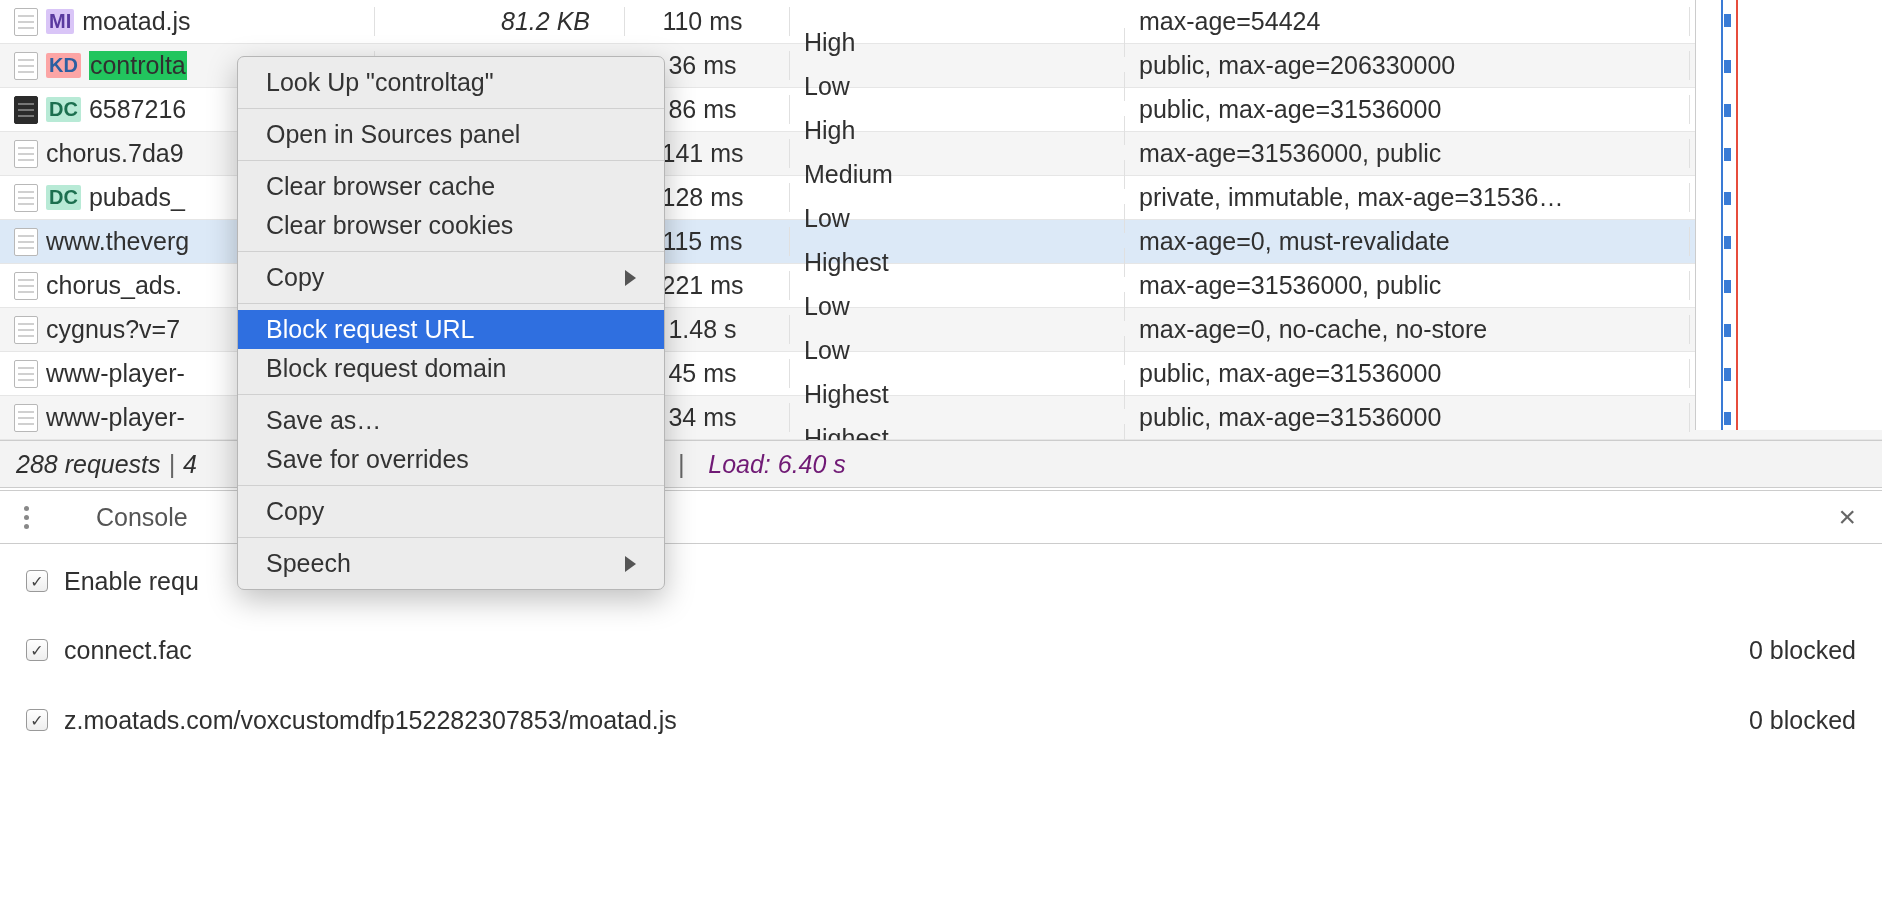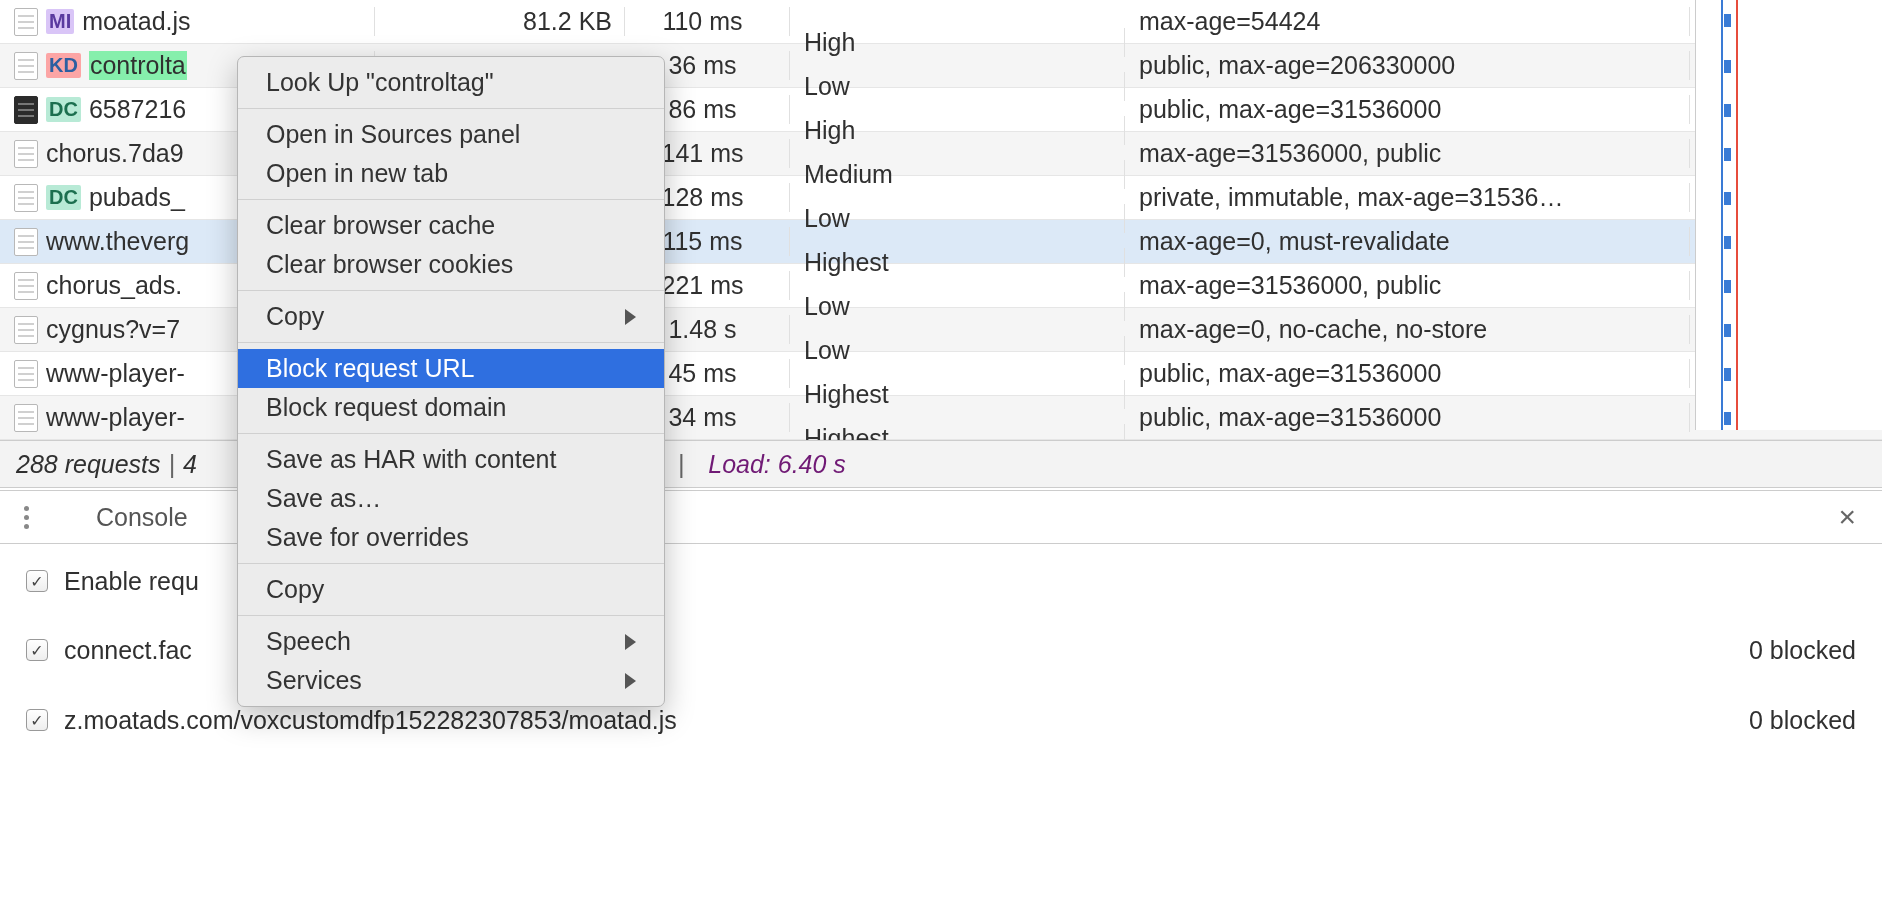--- a/index.html
+++ b/index.html
@@ -20,39 +20,39 @@
   .row {
     display: flex;
     height: 44px;
     align-items: center;
     border-bottom: 1px solid #e6e6e6;
   }
   .row.odd { background: #f5f5f5; }
   .row.even { background: #fff; }
   .row.selected { background: #dce9f7; }
   .col-name { width: 375px; display:flex; align-items:center; padding-left:14px; overflow:hidden; white-space:nowrap; border-right:1px solid #e0e0e0;}
-  .col-size { width: 250px; text-align:right; padding-right:12px; border-right:1px solid #e0e0e0;}
+  .col-size { width: 250px; text-align:right; padding-right:34px; border-right:1px solid #e0e0e0;font-style:italic;}
   .col-time { width: 165px; text-align:center; padding-right:9px; border-right:1px solid #e0e0e0;}
   .col-priority { width: 335px; padding-left:14px; border-right:1px solid #e0e0e0;margin-top:42px;}
   .col-cache { width: 565px; padding-left:14px; border-right:1px solid #e0e0e0; overflow:hidden; white-space:nowrap; text-overflow:ellipsis;}
   .doc-icon {
     width:24px; height:28px; border:1.5px solid #b8b8b8; border-radius:2px;
     margin-right:8px; background:#fff; flex-shrink:0;
     display:flex; flex-direction:column; justify-content:space-around; padding:4px 3px;
   }
   .doc-icon .line { height:2px; background:#d0d0d0; }
   .doc-icon.dark { background:#2b2b2b; border-color:#2b2b2b;}
   .doc-icon.dark .line{ background:#777;}
   .initiator {
     font-size:20px; font-weight:600; padding:1px 3px; margin-right:8px; border-radius:2px; flex-shrink:0;
   }
   .ini-MI { background:#d9c5f7; color:#5a3a9f;}
   .ini-KD { background:#fca5a5; color:#2c5fa1;}
   .ini-DC { background:#b8ead6; color:#1c6f4f;}
-  .name-highlight { background:#86efac; padding:0 1px;}
+  .name-highlight { background:#22c55e; padding:0 1px;}
   .waterfall {
     position:absolute;
     left:1695px; top:0; width:187px; height:430px;
     background:#fff;
     border-left:1px solid #ccc;
   }
   .wf-line-red { position:absolute; top:0; bottom:0; width:2px; background:#e74c3c; left:40px;}
   .wf-line-blue { position:absolute; top:0; bottom:0; width:2px; background:#3a7bd5; left:25px;}
   .wf-mark { position:absolute; width:7px; height:13px; background:#3a7bd5; left:28px;}
   .summary {
@@ -311,23 +311,20 @@
   </div>
 
 <div class="ctx" style="top:56px">
   <div class="item">
       <span>Look Up "controltag"</span>
     </div>
   <hr>
   <div class="item">
       <span>Open in Sources panel</span>
     </div>
-  <div class="item">
-      <span>Open in new tab</span>
-    </div>
   <hr>
   <div class="item">
       <span>Clear browser cache</span>
     </div>
   <div class="item">
       <span>Clear browser cookies</span>
     </div>
   <hr>
   <div class="item">
       <span>Copy</span>
@@ -335,34 +332,27 @@
     </div>
   <hr>
   <div class="item sel">
       <span>Block request URL</span>
     </div>
   <div class="item">
       <span>Block request domain</span>
     </div>
   <hr>
   <div class="item">
-      <span>Save as HAR with content</span>
-    </div>
-  <div class="item">
       <span>Save as…</span>
     </div>
   <div class="item">
       <span>Save for overrides</span>
     </div>
   <hr>
   <div class="item">
       <span>Copy</span>
     </div>
   <hr>
   <div class="item">
       <span>Speech</span>
       <span class="arrow-right"></span>
     </div>
-  <div class="item">
-      <span>Services</span>
-      <span class="arrow-right"></span>
-    </div>
 </div>
 
 </body></html>

